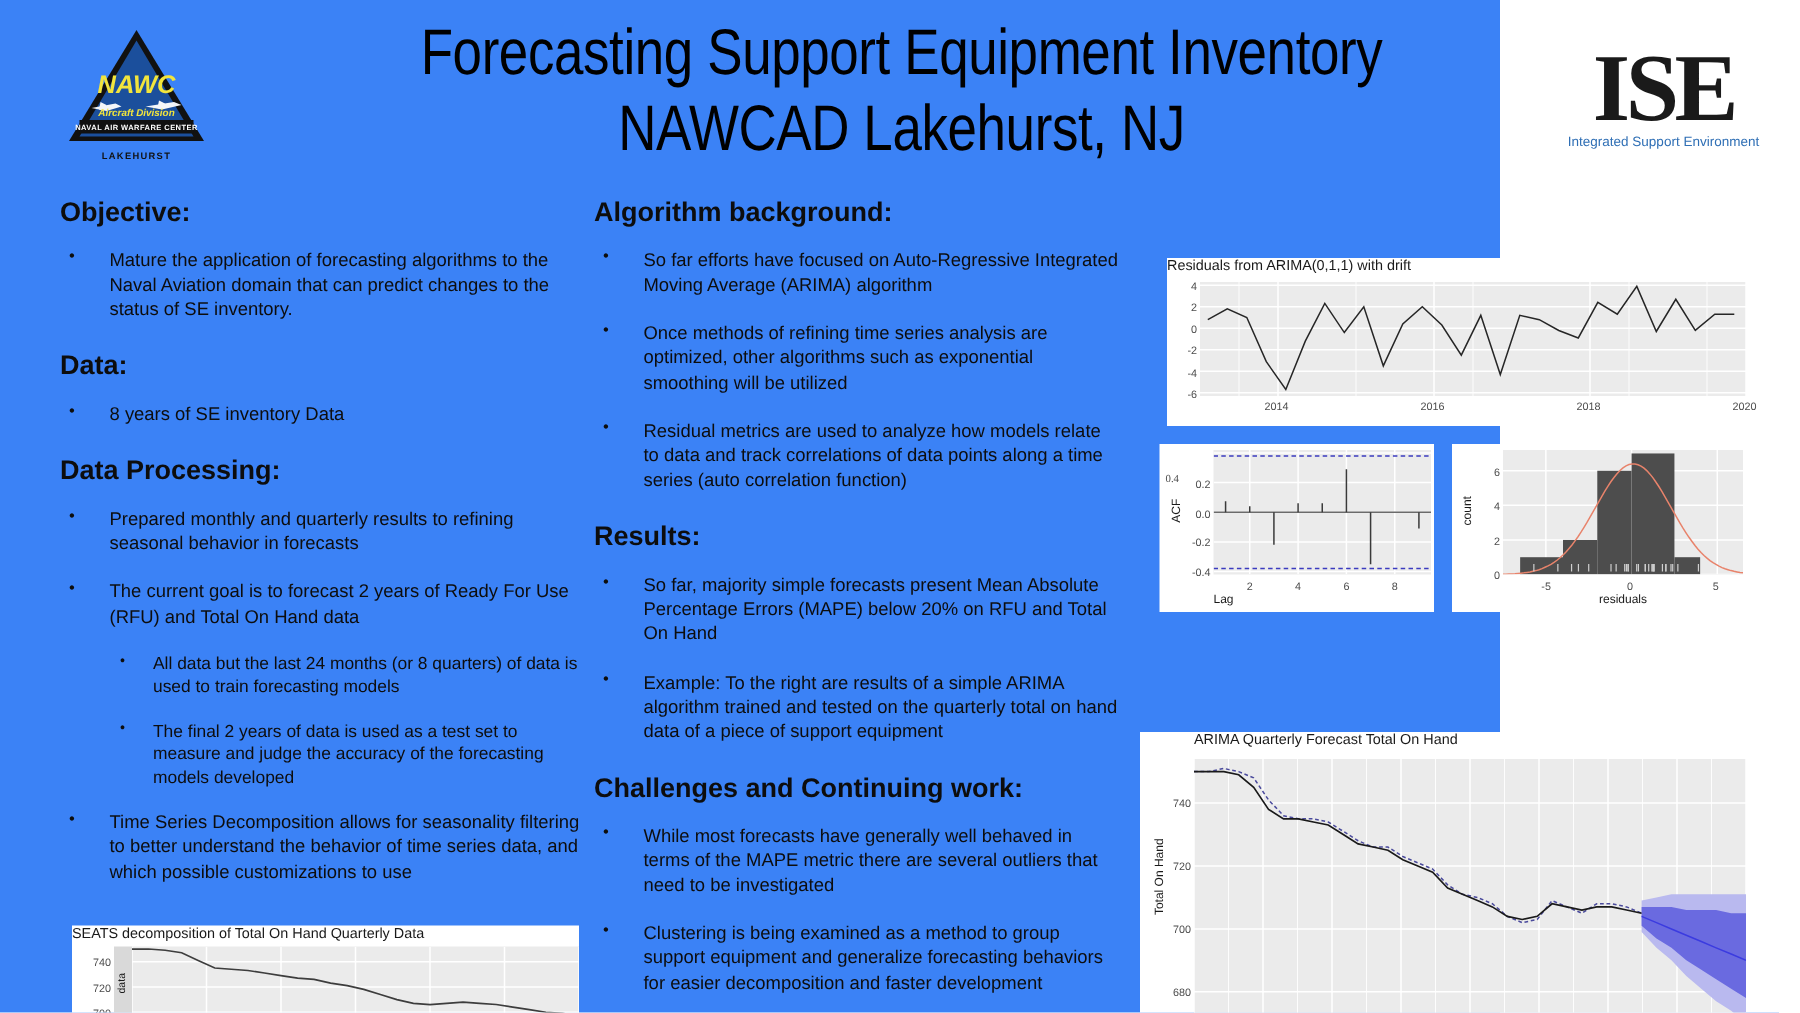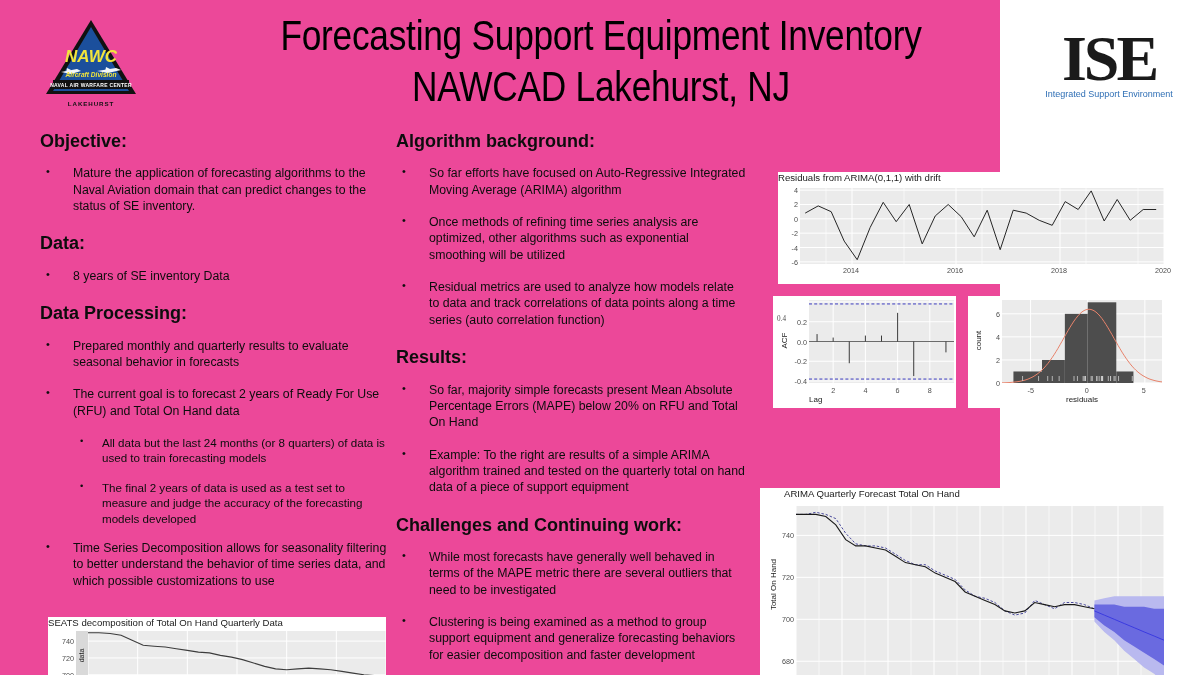--- a/index.html
+++ b/index.html
@@ -5,21 +5,21 @@
   html, body {
     margin: 0; padding: 0;
     width: 1200px; height: 675px;
     background: #ffffff;
     font-family: "Liberation Sans", sans-serif;
     overflow: hidden;
   }
   #poster {
     position: relative;
     width: 1000px; height: 675px;
-    background: #ec4899;
+    background: #3b82f6;
   }
 
   
   #header { position: absolute; left: 0; top: 0; width: 1200px; height: 122px; }
 
   #nawc-logo { position: absolute; left: 44px; top: 14px; width: 94px; height: 100px; }
   #ise-logo  { position: absolute; left: 1043px; top: 18px; width: 132px; height: 86px; }
 
   #poster-title {
     position: absolute; left: 170px; top: 10px; width: 862px;
@@ -132,21 +132,21 @@
 
   <div class="col" id="col-left">
 
     <div class="sec-head">Objective:</div>
     <div class="bullet">Mature the application of forecasting algorithms to the Naval Aviation domain that can predict changes to the status of SE inventory.</div>
 
     <div class="sec-head sp">Data:</div>
     <div class="bullet">8 years of SE inventory Data</div>
 
     <div class="sec-head sp">Data Processing:</div>
-    <div class="bullet">Prepared monthly and quarterly results to evaluate seasonal behavior in forecasts</div>
+    <div class="bullet">Prepared monthly and quarterly results to refining seasonal behavior in forecasts</div>
     <div class="bullet">The current goal is to forecast 2 years of Ready For Use (RFU) and Total On Hand data</div>
     <div class="bullet lvl2">All data but the last 24 months (or 8 quarters) of data is used to train forecasting models</div>
     <div class="bullet lvl2">The final 2 years of data is used as a test set to measure and judge the accuracy of the forecasting models developed</div>
     <div class="bullet">Time Series Decomposition allows for seasonality filtering to better understand the behavior of time series data, and which possible customizations to use</div>
   </div>
 
   <div class="col" id="col-mid">
 
     <div class="sec-head">Algorithm background:</div>
     <div class="bullet">So far efforts have focused on Auto-Regressive Integrated Moving Average (ARIMA) algorithm</div>
@@ -324,21 +324,21 @@
     <div id="hist-xticks">
         <div class="axis-txt" style="left: 59.5714px; top: 90px;">-5</div>
         <div class="axis-txt" style="left: 116.714px; top: 90px;">0</div>
         <div class="axis-txt" style="left: 173.857px; top: 90px;">5</div>
       </div>
     <div class="axis-title rot" style="left:-10px;top:40px;width:40px;text-align:center;">count</div>
     <div class="axis-title" style="left:34px;top:99px;width:160px;text-align:center;">residuals</div>
   </div>
 
   <div class="chart" id="chart-forecast">
-    <div class="chart-title" style="margin-left:24px;">ARIMA Quarterly Forecast Total On Hand</div>
+    <div class="chart-title" style="margin-left:36px;">ARIMA Quarterly Forecast Total On Hand</div>
     <div class="panel" style="position:absolute;left:36px;top:18px;width:368px;height:172px;">
       <svg id="fc-svg" width="368" height="172">
           <line x1="0" y1="155.21951219512195" x2="368" y2="155.21951219512195" stroke="#ffffff" stroke-width="1"></line>
           <line x1="0" y1="113.26829268292683" x2="368" y2="113.26829268292683" stroke="#ffffff" stroke-width="1"></line>
           <line x1="0" y1="71.31707317073172" x2="368" y2="71.31707317073172" stroke="#ffffff" stroke-width="1"></line>
           <line x1="0" y1="29.365853658536594" x2="368" y2="29.365853658536594" stroke="#ffffff" stroke-width="1"></line>
           <line x1="0" y1="0" x2="0" y2="172" stroke="#ffffff" stroke-width="1"></line>
           <line x1="46" y1="0" x2="46" y2="172" stroke="#ffffff" stroke-width="1"></line>
           <line x1="92" y1="0" x2="92" y2="172" stroke="#ffffff" stroke-width="1"></line>
           <line x1="138" y1="0" x2="138" y2="172" stroke="#ffffff" stroke-width="1"></line>

